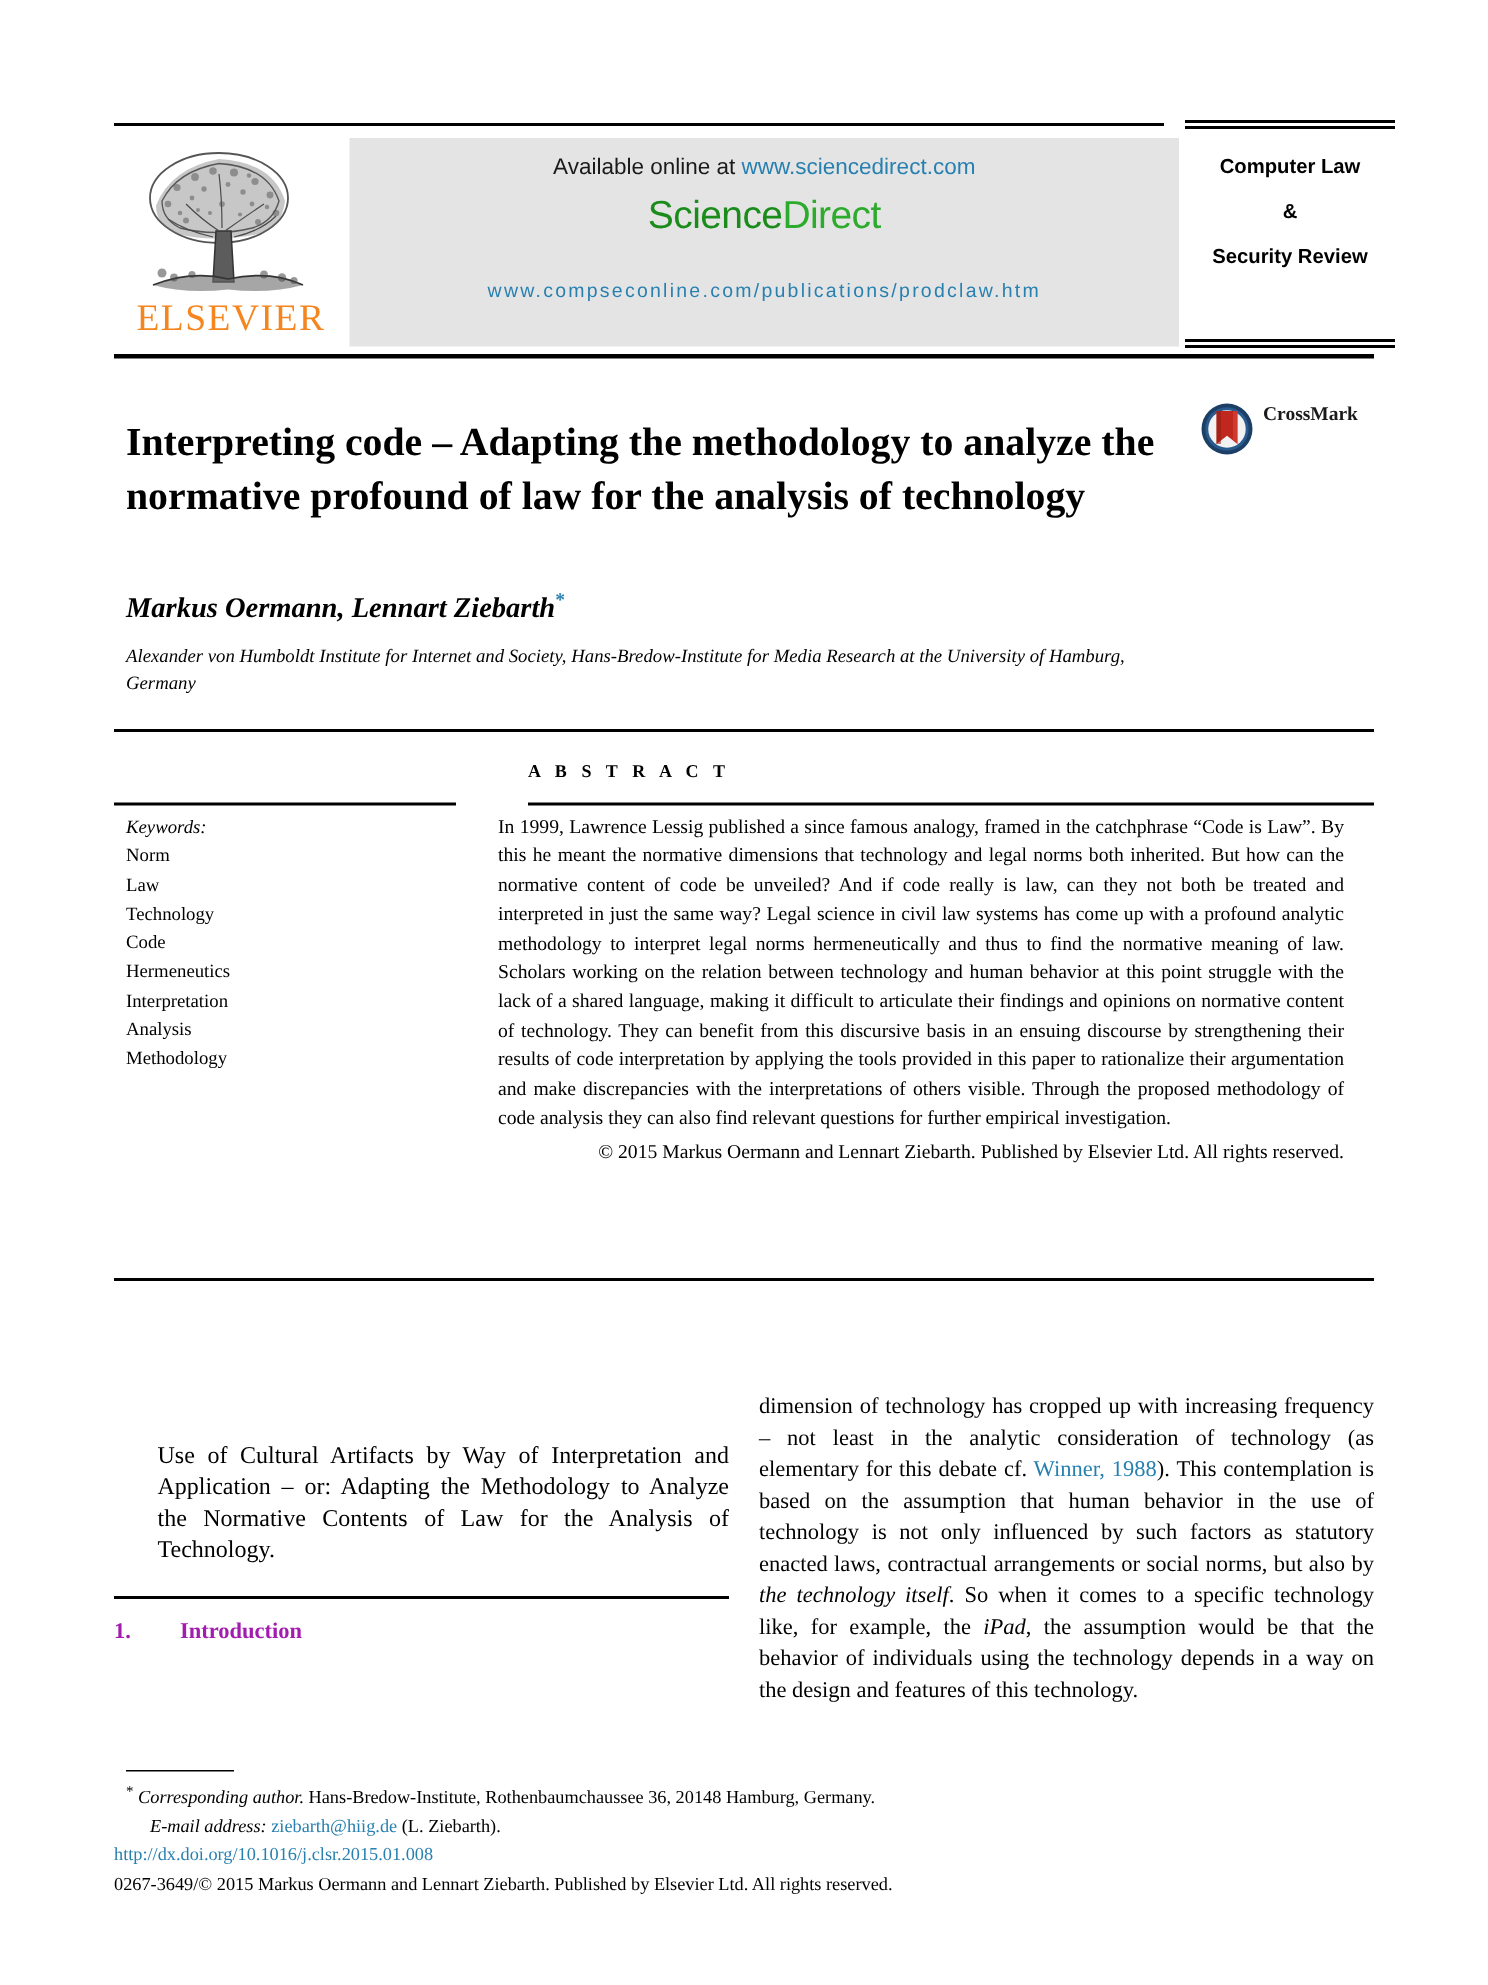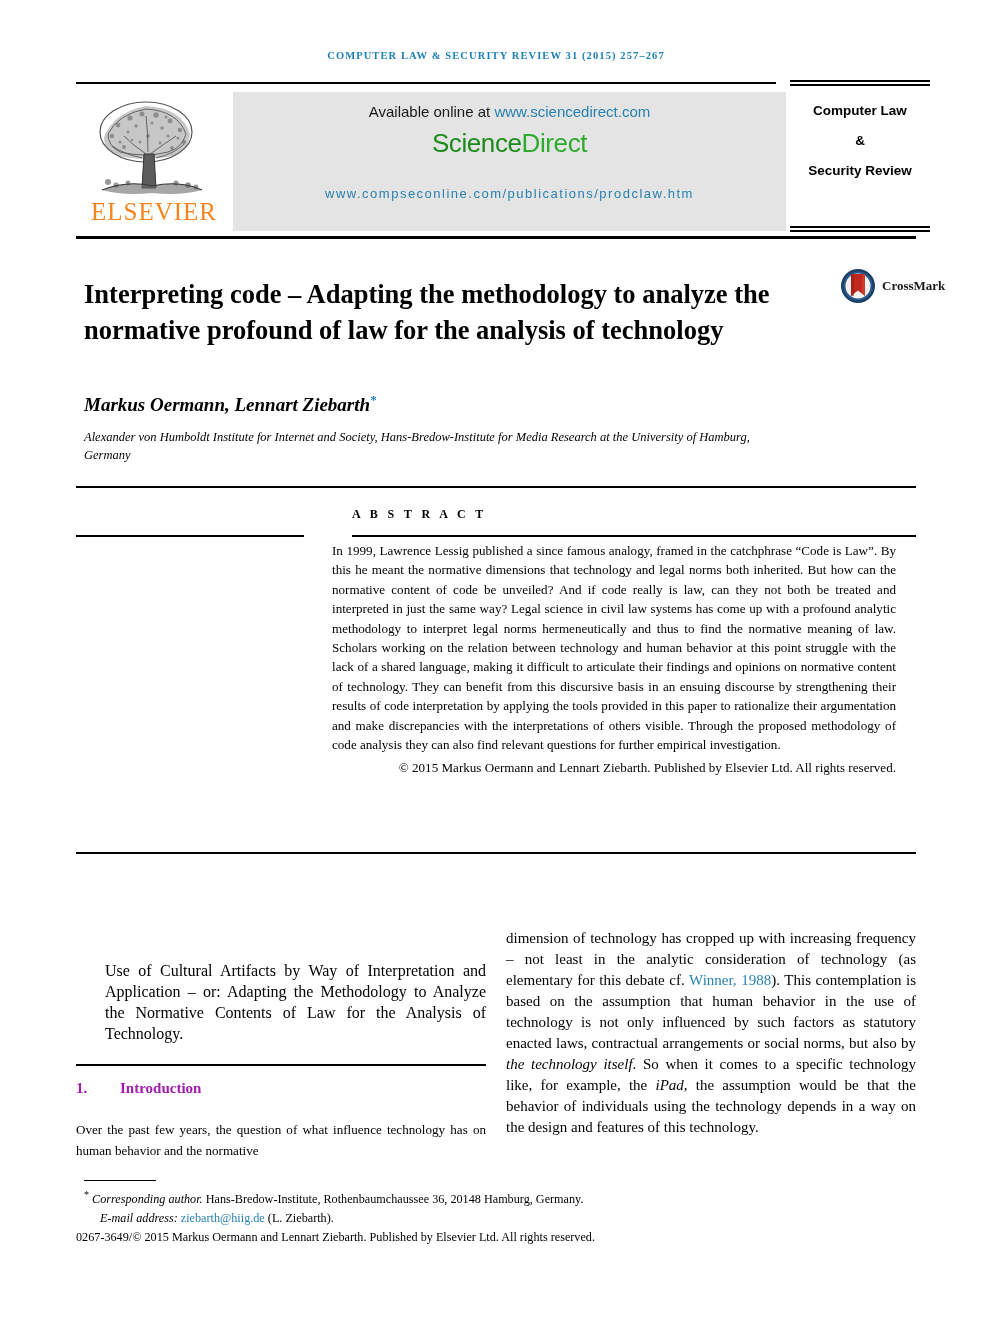--- a/index.html
+++ b/index.html
@@ -191,23 +191,23 @@
     font-weight: bold;
     font-size: 26.5px;
     line-height: 36px;
     color: #000;
   }
 
   
   .crossmark {
     position: absolute;
     top: 268px;
-    left: 840px;
+    left: 800px;
     display: flex;
-    align-items: center;
+    align-items: flex-start;
     gap: 6px;
   }
   .crossmark-text {
     font-family: "Liberation Serif", serif;
     font-weight: bold;
     font-size: 13px;
     color: #1a1a1a;
   }
 
   
@@ -365,21 +365,20 @@
   .fn-issn {
     margin-top: 1px;
   }
   .it { font-style: italic; }
 </style>
 </head>
 <body>
 
 <div class="page">
 
-  <div class="runhead">Computer Law &amp; Security Review 31 (2015) 257–267</div>
 
   <div class="rule-top"></div>
   <div class="rule-top-right"></div>
 
   <div class="elsevier">
     <svg width="140" height="140" viewBox="0 0 140 140">
       <g fill="#3a3a3a">
         <ellipse cx="62" cy="40" rx="46" ry="30" fill="none" stroke="#555" stroke-width="1.2"></ellipse>
         <g opacity="0.85">
           <path d="M20 45 Q30 20 62 14 Q98 16 106 42 Q104 60 88 64 Q60 70 34 64 Q20 58 20 45 Z" fill="#6d6d6d" opacity="0.45"></path>
@@ -470,49 +469,60 @@
     <span>Markus Oermann, Lennart Ziebarth</span><sup>*</sup>
   </div>
   <div class="affiliation">Alexander von Humboldt Institute for Internet and Society, Hans-Bredow-Institute for Media Research at the University of Hamburg, Germany</div>
 
   <div class="rule-under-affil"></div>
 
   <div class="abs-head">A B S T R A C T</div>
   <div class="rule-keywords"></div>
   <div class="rule-abstract"></div>
 
+  <div class="keywords">
+    <div class="kw-head">Keywords:</div>
+    <div>Norm</div>
+    <div>Law</div>
+    <div>Technology</div>
+    <div>Code</div>
+    <div>Hermeneutics</div>
+    <div>Interpretation</div>
+    <div>Analysis</div>
+    <div>Methodology</div>
+  </div>
 
   <div class="abstract">
     <div>In 1999, Lawrence Lessig published a since famous analogy, framed in the catchphrase “Code is Law”. By this he meant the normative dimensions that technology and legal norms both inherited. But how can the normative content of code be unveiled? And if code really is law, can they not both be treated and interpreted in just the same way? Legal science in civil law systems has come up with a profound analytic methodology to interpret legal norms hermeneutically and thus to find the normative meaning of law. Scholars working on the relation between technology and human behavior at this point struggle with the lack of a shared language, making it difficult to articulate their findings and opinions on normative content of technology. They can benefit from this discursive basis in an ensuing discourse by strengthening their results of code interpretation by applying the tools provided in this paper to rationalize their argumentation and make discrepancies with the interpretations of others visible. Through the proposed methodology of code analysis they can also find relevant questions for further empirical investigation.</div>
     <div class="abs-copyright">© 2015 Markus Oermann and Lennart Ziebarth. Published by Elsevier Ltd. All rights reserved.</div>
   </div>
 
   <div class="rule-abs-bottom"></div>
 
   <div class="col-left">
     <div class="epigraph">Use of Cultural Artifacts by Way of Interpretation and Application – or: Adapting the Methodology to Analyze the Normative Contents of Law for the Analysis of Technology.</div>
   </div>
 
   <div class="rule-intro"></div>
 
   <div class="section-head">
     <span class="sec-num">1.</span><span>Introduction</span>
   </div>
 
-  <div class="body-left">Over the past few years, the question of what influence technology has on human behavior and the normative</div>
 
   <div class="col-right">
     <span>dimension of technology has cropped up with increasing frequency – not least in the analytic consideration of technology (as elementary for this debate cf. </span><a href="#" class="link">Winner, 1988</a><span>). This contemplation is based on the assumption that human behavior in the use of technology is not only influenced by such factors as statutory enacted laws, contractual arrangements or social norms, but also by </span><span class="ital">the technology itself</span><span>. So when it comes to a specific technology like, for example, the </span><span class="ital">iPad</span><span>, the assumption would be that the behavior of individuals using the technology depends in a way on the design and features of this technology.</span>
   </div>
 
   <div class="rule-footnote"></div>
   <div class="footnotes">
     <div class="fn-corr">
       <span class="fn-star">*</span>
       <span class="it">Corresponding author.</span><span> Hans-Bredow-Institute, Rothenbaumchaussee 36, 20148 Hamburg, Germany.</span>
     </div>
     <div class="fn-email">
       <span class="it">E-mail address: </span><a href="#">ziebarth@hiig.de</a><span> (L. Ziebarth).</span>
     </div>
+    <div class="fn-doi">http://dx.doi.org/10.1016/j.clsr.2015.01.008</div>
     <div class="fn-issn">0267-3649/© 2015 Markus Oermann and Lennart Ziebarth. Published by Elsevier Ltd. All rights reserved.</div>
   </div>
 
 </div>
 
 </body></html>

